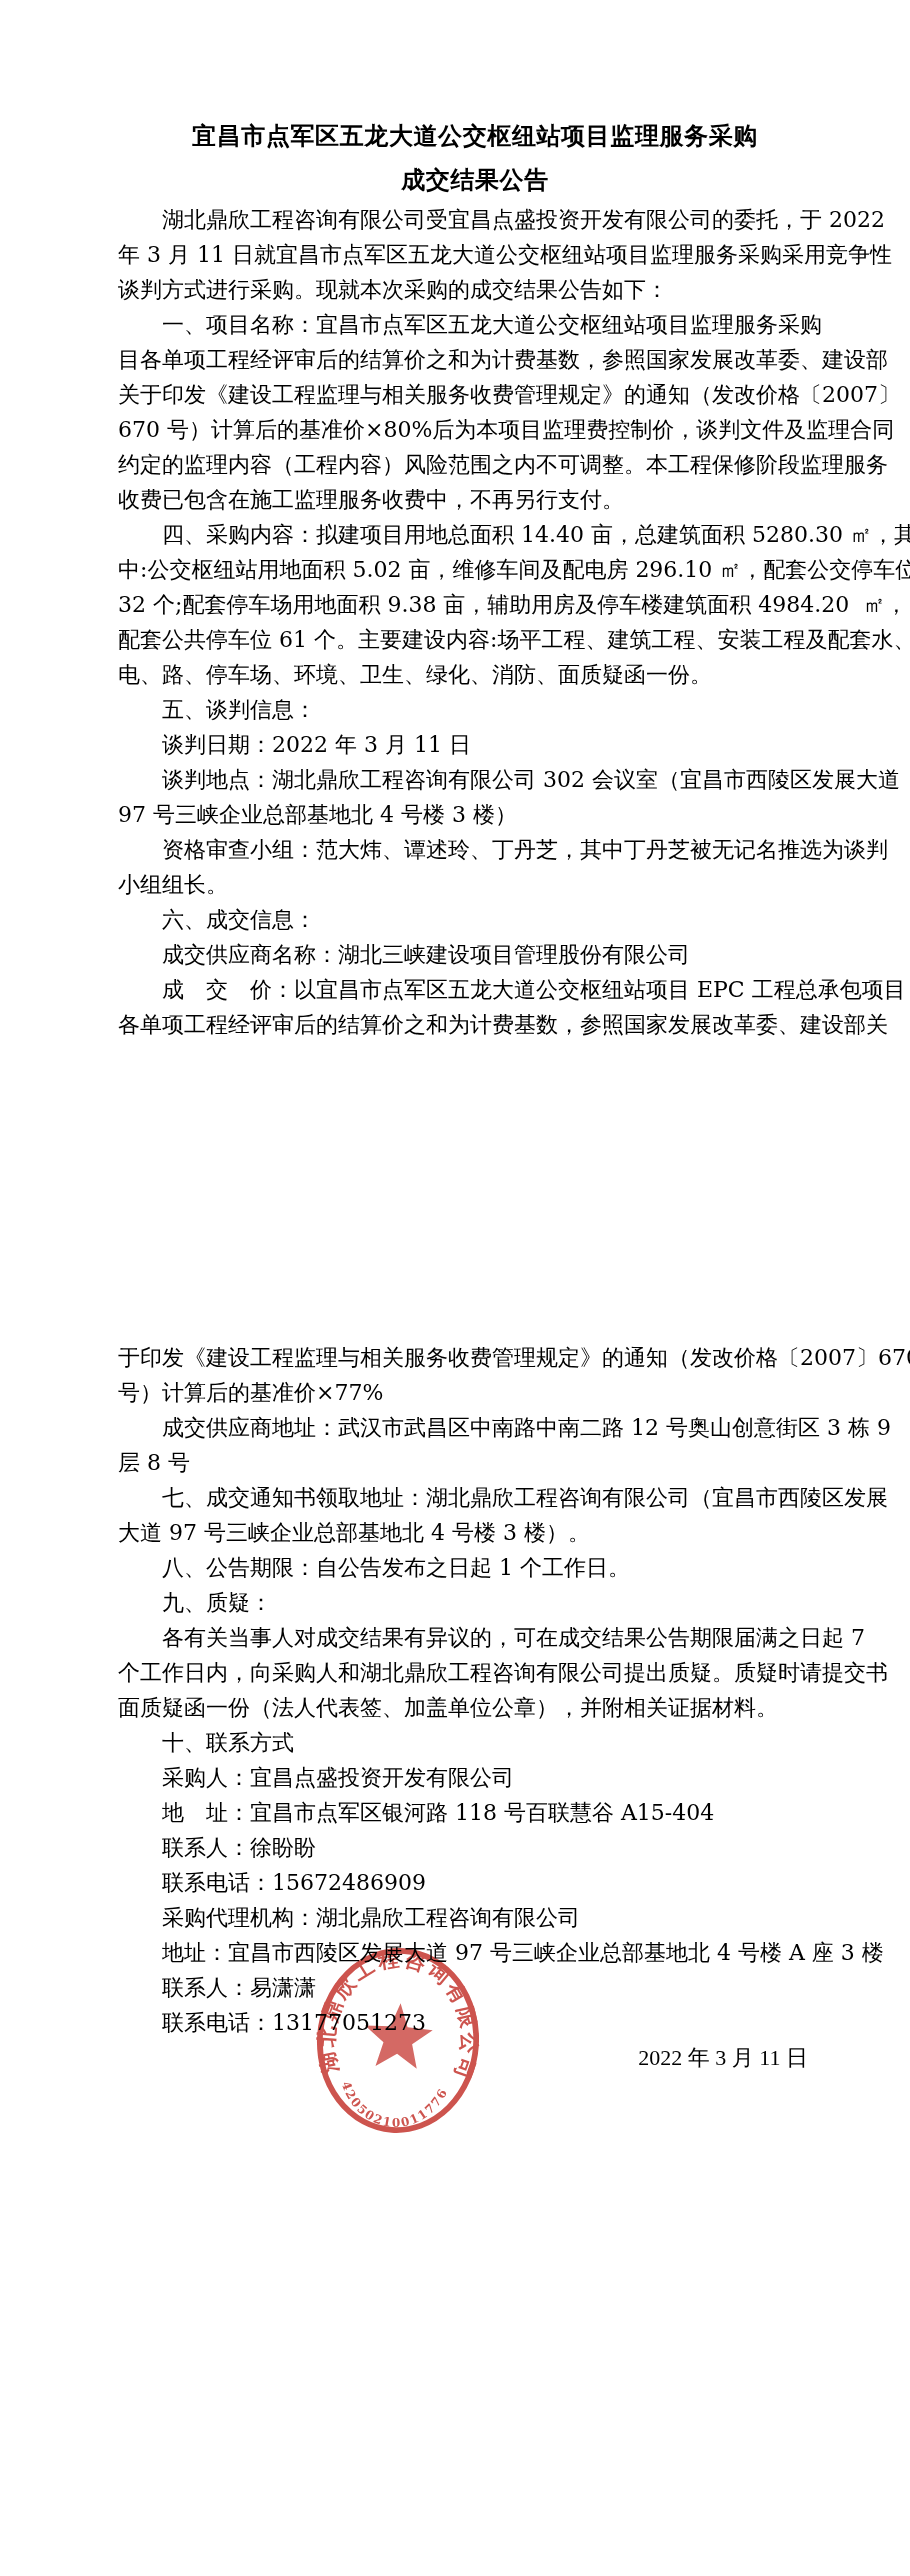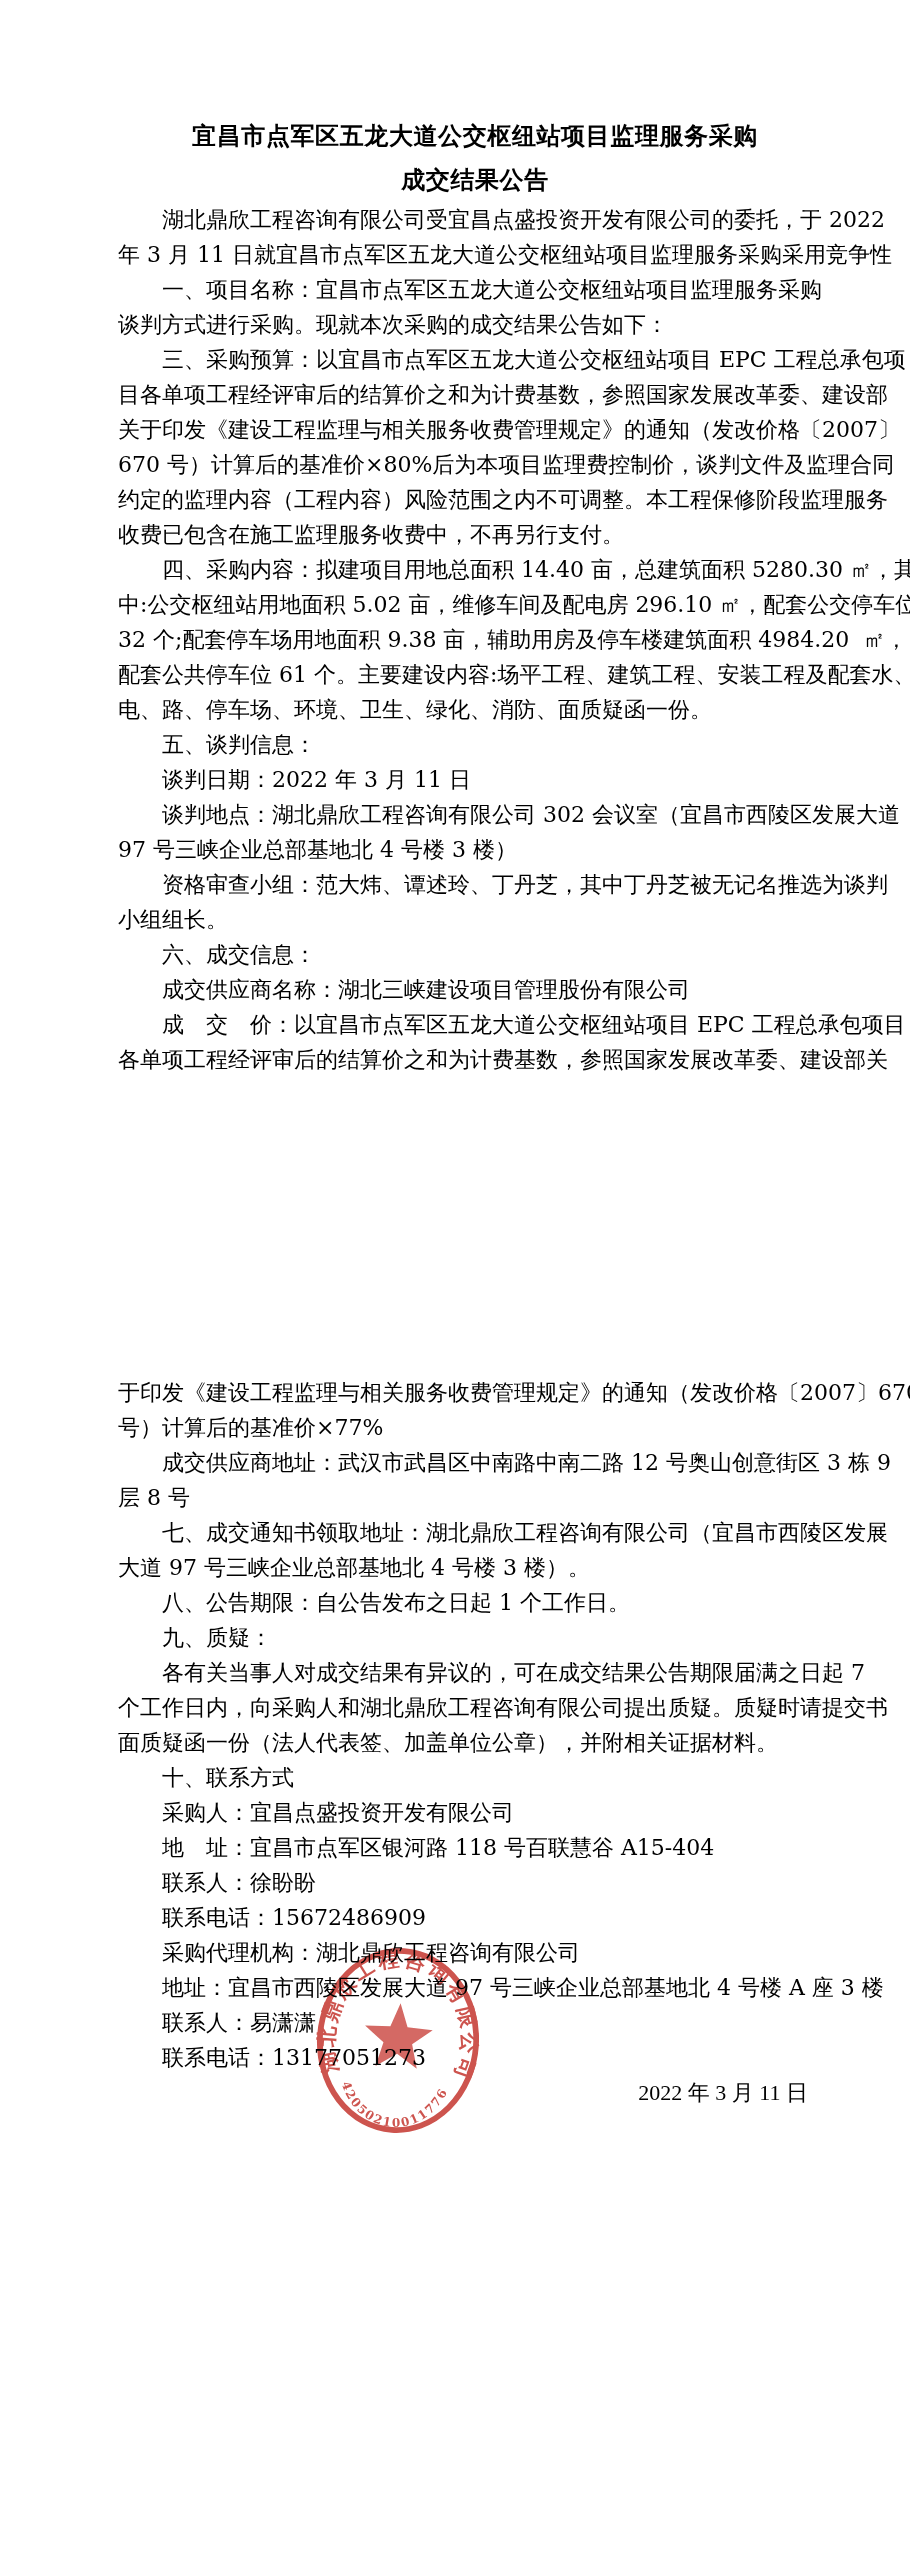--- a/index.html
+++ b/index.html
@@ -66,23 +66,22 @@
 <div class="page">
 
   <div class="doc-title">
     <div>宜昌市点军区五龙大道公交枢纽站项目监理服务采购</div>
     <div>成交结果公告</div>
   </div>
 
   <div class="doc-body" id="doc-lines">
       <div class="line indent">湖北鼎欣工程咨询有限公司受宜昌点盛投资开发有限公司的委托，于 2022</div>
       <div class="line">年 3 月 11 日就宜昌市点军区五龙大道公交枢纽站项目监理服务采购采用竞争性</div>
+      <div class="line">谈判方式进行采购。现就本次采购的成交结果公告如下：</div>
       <div class="line indent">一、项目名称：宜昌市点军区五龙大道公交枢纽站项目监理服务采购</div>
-      <div class="line">谈判方式进行采购。现就本次采购的成交结果公告如下：</div>
-      <div class="line indent">三、采购预算：以宜昌市点军区五龙大道公交枢纽站项目 EPC 工程总承包项</div>
       <div class="line">目各单项工程经评审后的结算价之和为计费基数，参照国家发展改革委、建设部</div>
       <div class="line">关于印发《建设工程监理与相关服务收费管理规定》的通知（发改价格〔2007〕</div>
       <div class="line">670 号）计算后的基准价×80%后为本项目监理费控制价，谈判文件及监理合同</div>
       <div class="line">约定的监理内容（工程内容）风险范围之内不可调整。本工程保修阶段监理服务</div>
       <div class="line">收费已包含在施工监理服务收费中，不再另行支付。</div>
       <div class="line indent">四、采购内容：拟建项目用地总面积 14.40 亩，总建筑面积 5280.30 ㎡，其</div>
       <div class="line">中:公交枢纽站用地面积 5.02 亩，维修车间及配电房 296.10 ㎡，配套公交停车位</div>
       <div class="line">32 个;配套停车场用地面积 9.38 亩，辅助用房及停车楼建筑面积 4984.20  ㎡，</div>
       <div class="line">配套公共停车位 61 个。主要建设内容:场平工程、建筑工程、安装工程及配套水、</div>
       <div class="line">电、路、停车场、环境、卫生、绿化、消防、面质疑函一份。</div>

